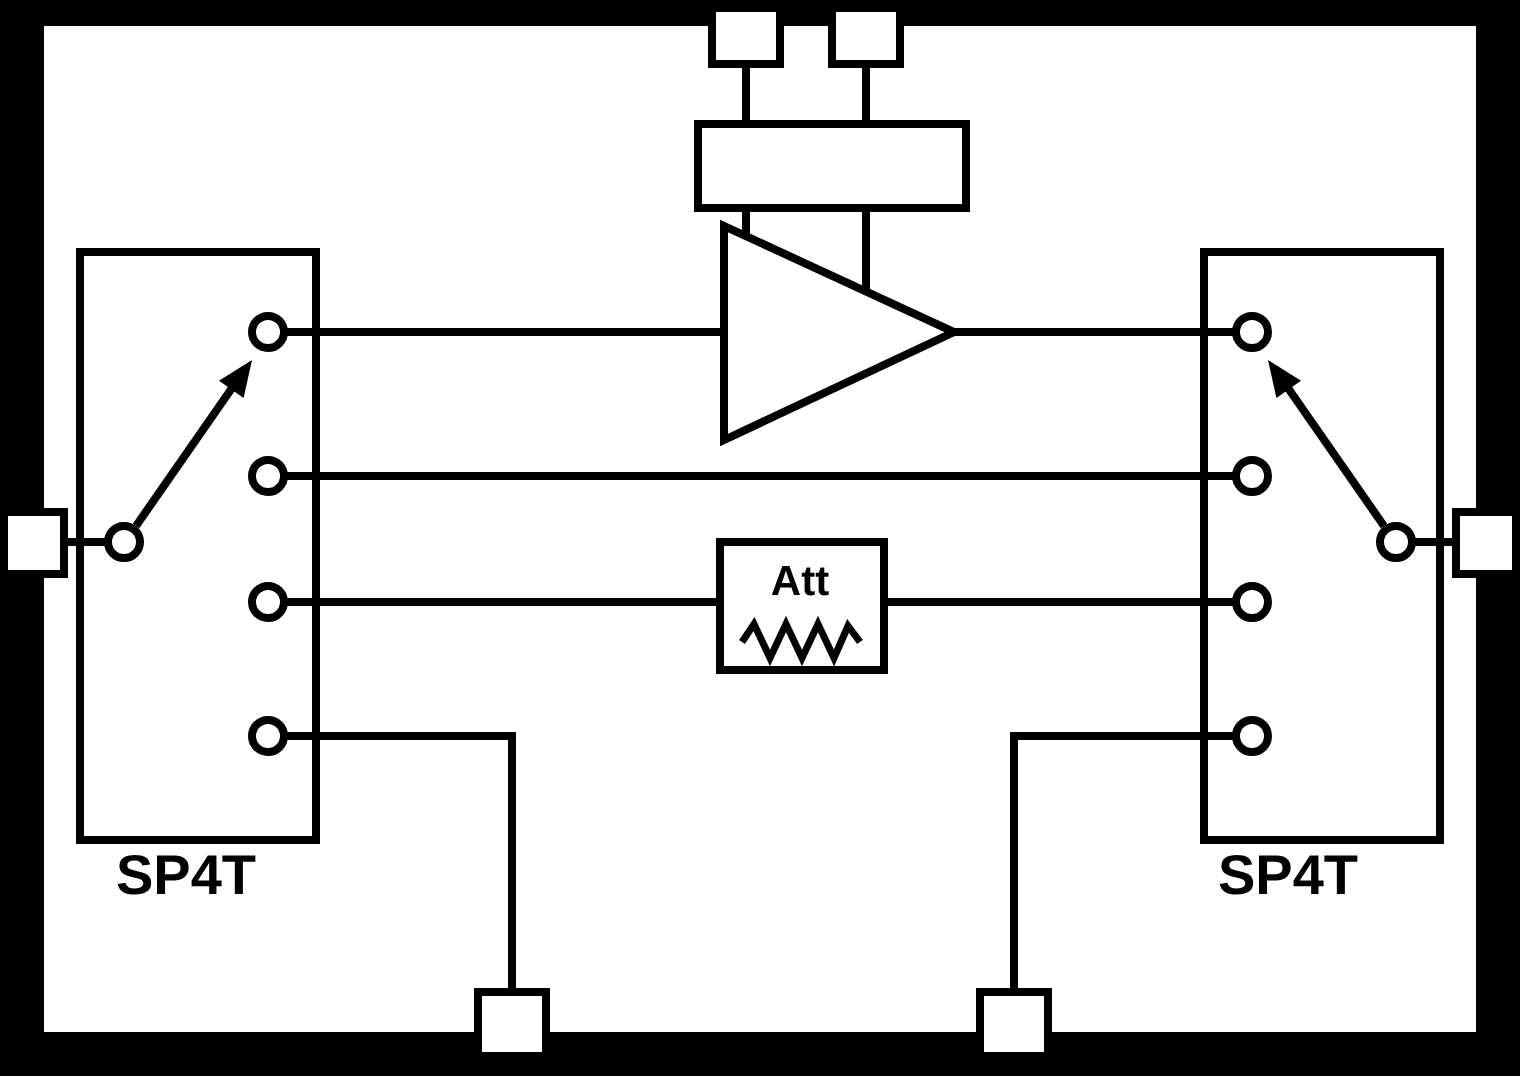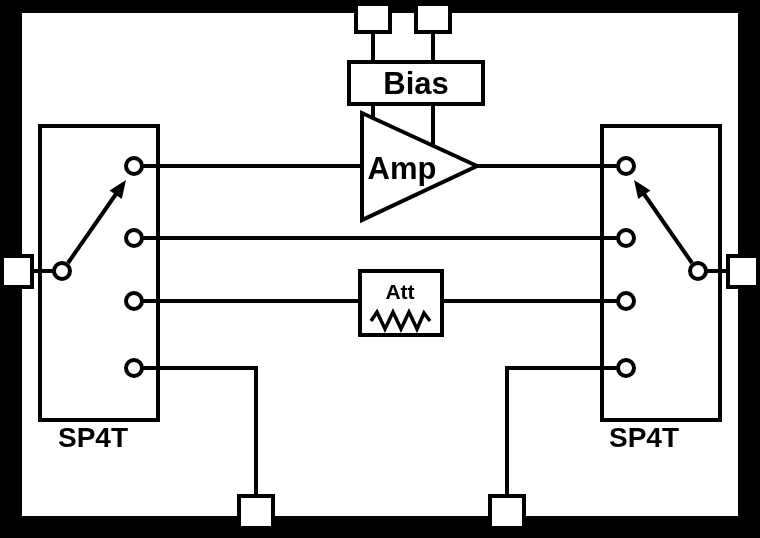--- a/index.html
+++ b/index.html
@@ -75,19 +75,17 @@
     <polygon points="634,180 650.5,190.4 638.2,199" fill="#000"></polygon>
 
     <rect x="356" y="4" width="34" height="28" fill="#ffffff" stroke="#000" stroke-width="4"></rect>
     <rect x="416" y="4" width="34" height="28" fill="#ffffff" stroke="#000" stroke-width="4"></rect>
     <rect x="239" y="496" width="34" height="32" fill="#ffffff" stroke="#000" stroke-width="4"></rect>
     <rect x="490" y="496" width="34" height="32" fill="#ffffff" stroke="#000" stroke-width="4"></rect>
     <rect x="2" y="256" width="30" height="31" fill="#ffffff" stroke="#000" stroke-width="4"></rect>
     <rect x="728" y="256" width="30" height="31" fill="#ffffff" stroke="#000" stroke-width="4"></rect>
   </svg>
 
-  <div class="label label-bias">Bias</div>
-  <div class="label label-amp">Amp</div>
   <div class="label label-att">Att</div>
   <div class="label label-sp4t-left">SP4T</div>
   <div class="label label-sp4t-right">SP4T</div>
 
 </div>
 
 </body></html>

